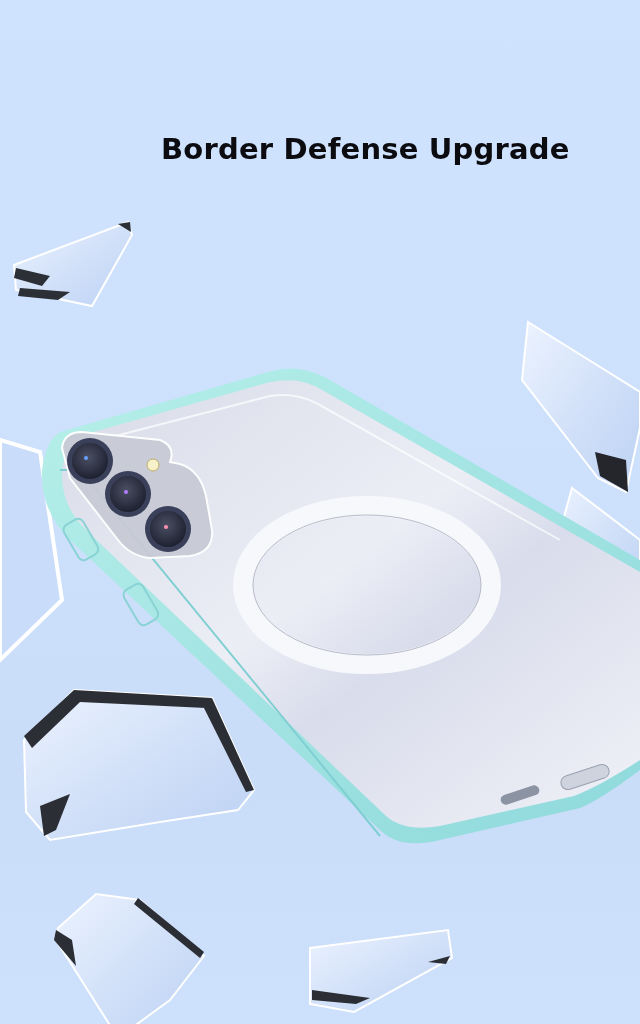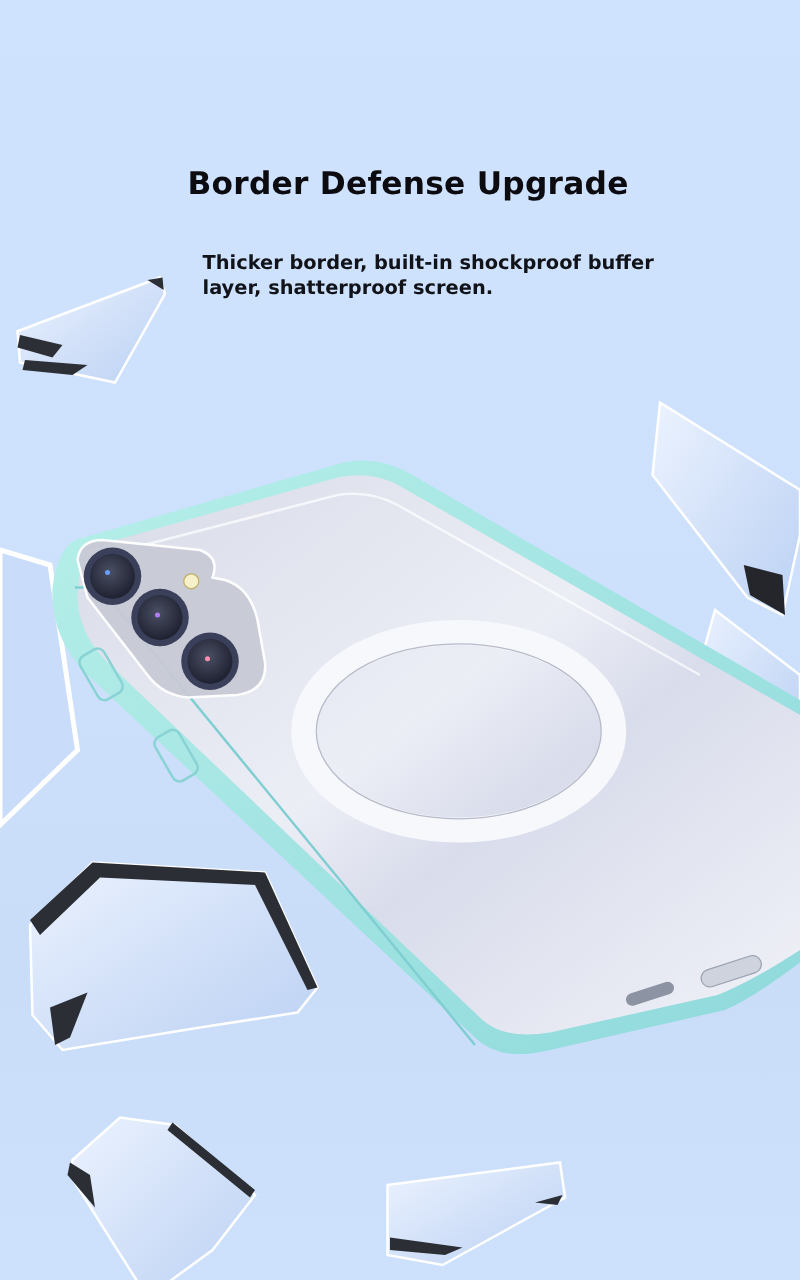--- a/index.html
+++ b/index.html
@@ -5,22 +5,22 @@
     html, body { margin: 0; padding: 0; }
     body {
       width: 640px; height: 1024px; overflow: hidden;
       background: #cfe3ff;
       position: relative;
       font-family: "DejaVu Sans", sans-serif;
     }
     .stage { position: absolute; inset: 0; overflow: hidden;
       background: linear-gradient(180deg, #cfe3ff 0%, #cde1fd 45%, #c9dcf8 75%, #cde1fd 100%); }
     .headline {
-      position: absolute; left: 150px; top: 132px;
-      font-size: 25px; font-weight: bold; color: #0b0b10; letter-spacing: 0.2px;
+      position: absolute; left: 161px; top: 132px;
+      font-size: 29px; font-weight: bold; color: #0b0b10; letter-spacing: 0.2px;
       white-space: nowrap;
     }
     .subline {
       position: absolute; left: 162px; top: 200px; width: 380px;
       font-size: 15.5px; font-weight: bold; color: #111318; line-height: 20px;
     }
     svg.art { position: absolute; left: 0; top: 0; }
   </style>
 </head>
 <body>
@@ -132,14 +132,13 @@
     </g>
 
     <g>
       <polygon points="310,948 448,930 452,958 354,1012 310,1004" fill="url(#glass)" stroke="#ffffff" stroke-width="2"></polygon>
       <polygon points="312,990 370,998 356,1004 312,1000" fill="#2c2e35"></polygon>
       <polygon points="428,962 450,956 446,964" fill="#2c2e35"></polygon>
     </g>
   </svg>
 
   <h1 class="headline" style="margin:0">Border Defense Upgrade</h1>
-  <p class="subline" style="margin:0">Thicker border, built-in shockproof buffer layer, shatterproof screen.</p>
 </div>
 
 </body></html>

